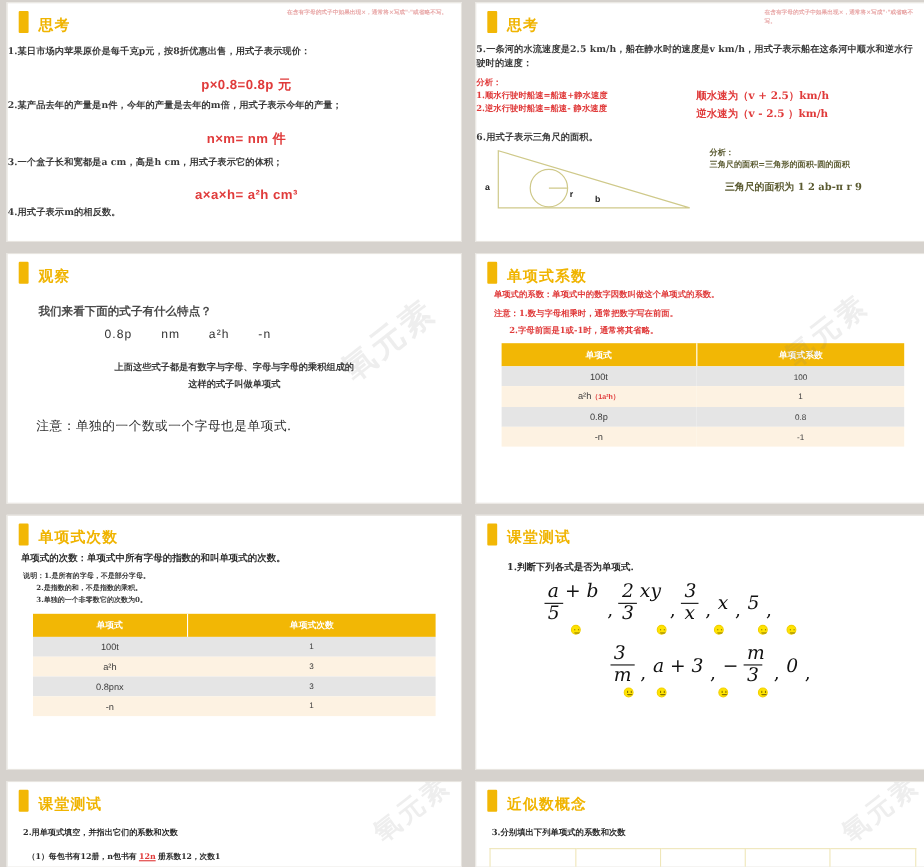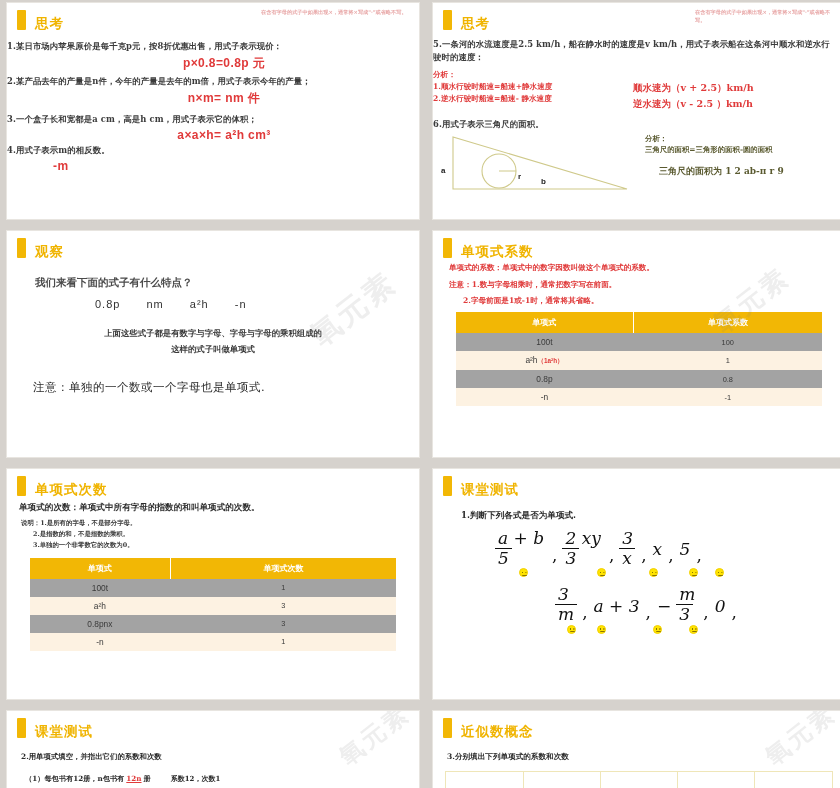--- a/index.html
+++ b/index.html
@@ -81,21 +81,21 @@
   }
   .olive {
     color: #5a5a30; font-weight: 700; font-size: 7.4px;
     line-height: 1.5;
     font-family: "DejaVu Serif","Liberation Serif",serif;
   }
   .olive-big { font-size: 9px; }
 
   
   .s1 .q { margin-top: 2px; }
-  .s1 .ans { display: block; text-align: center; margin: 2px 0 2px 34px; }
+  .s1 .ans { display: block; text-align: center; margin: 16px 0 2px 34px; }
 
   
   .s2-cols { display: flex; gap: 10px; margin-top: 5px; }
   .s2-left { flex: 0 0 190px; }
   .s2-right { flex: 1; padding-top: 11px; }
 
   .tri-wrap { position: relative; width: 200px; height: 62px; margin-top: 2px; margin-left: 8px; }
   .tri-label {
     position: absolute; font-size: 8px; font-weight: 700; color: #222;
     font-family: "Liberation Sans", sans-serif;
@@ -131,21 +131,21 @@
     background: #f2b705; color: #ffffff;
     font-family: "DejaVu Serif","Liberation Serif",serif;
     font-weight: 700; font-size: 8px; padding: 5px 0; text-align: center;
     border-right: 1px solid #ffffff;
   }
   table.k th:last-child { border-right: none; }
   table.k td {
     text-align: center; font-size: 8.4px; color: #3a3a3a; padding: 4px 0;
     font-family: "Liberation Sans", sans-serif;
   }
-  table.k tr.odd td { background: #a3a3a3; }
+  table.k tr.odd td { background: #e5e5e5; }
   table.k tr.even td { background: #fdf2e2; }
   table.k td.sm { font-size: 7.4px; }
   .paren { color: #e03a3a; font-size: 6.4px; font-weight: 700; }
 
   
   .s5-def {
     margin: 6px 0 0 12px;
     font-family: "DejaVu Serif","Liberation Serif",serif;
     font-weight: 700; font-size: 8.6px; color: #2e2e2e;
   }
@@ -204,21 +204,21 @@
     margin: 14px 0 0 14px;
     font-family: "DejaVu Serif","Liberation Serif",serif;
     font-weight: 700; font-size: 7.4px; color: #2b2b2b;
   }
   .s7-item {
     margin: 12px 0 0 18px; display: flex; align-items: baseline;
     font-family: "DejaVu Serif","Liberation Serif",serif;
     font-weight: 700; font-size: 7.2px; color: #2b2b2b;
   }
   .s7-blank { color: #e03a3a; text-decoration: underline; margin: 0 2px; }
-  .s7-ans { margin-left: 20px; font-size: 7px; }
+  .s7-ans { font-size: 7px; }
 
   
   .s8-q {
     margin: 14px 0 0 14px;
     font-family: "DejaVu Serif","Liberation Serif",serif;
     font-weight: 700; font-size: 7.6px; color: #2b2b2b;
   }
   table.blank {
     width: 94%; margin: 9px auto 0 auto; border-collapse: collapse;
   }

